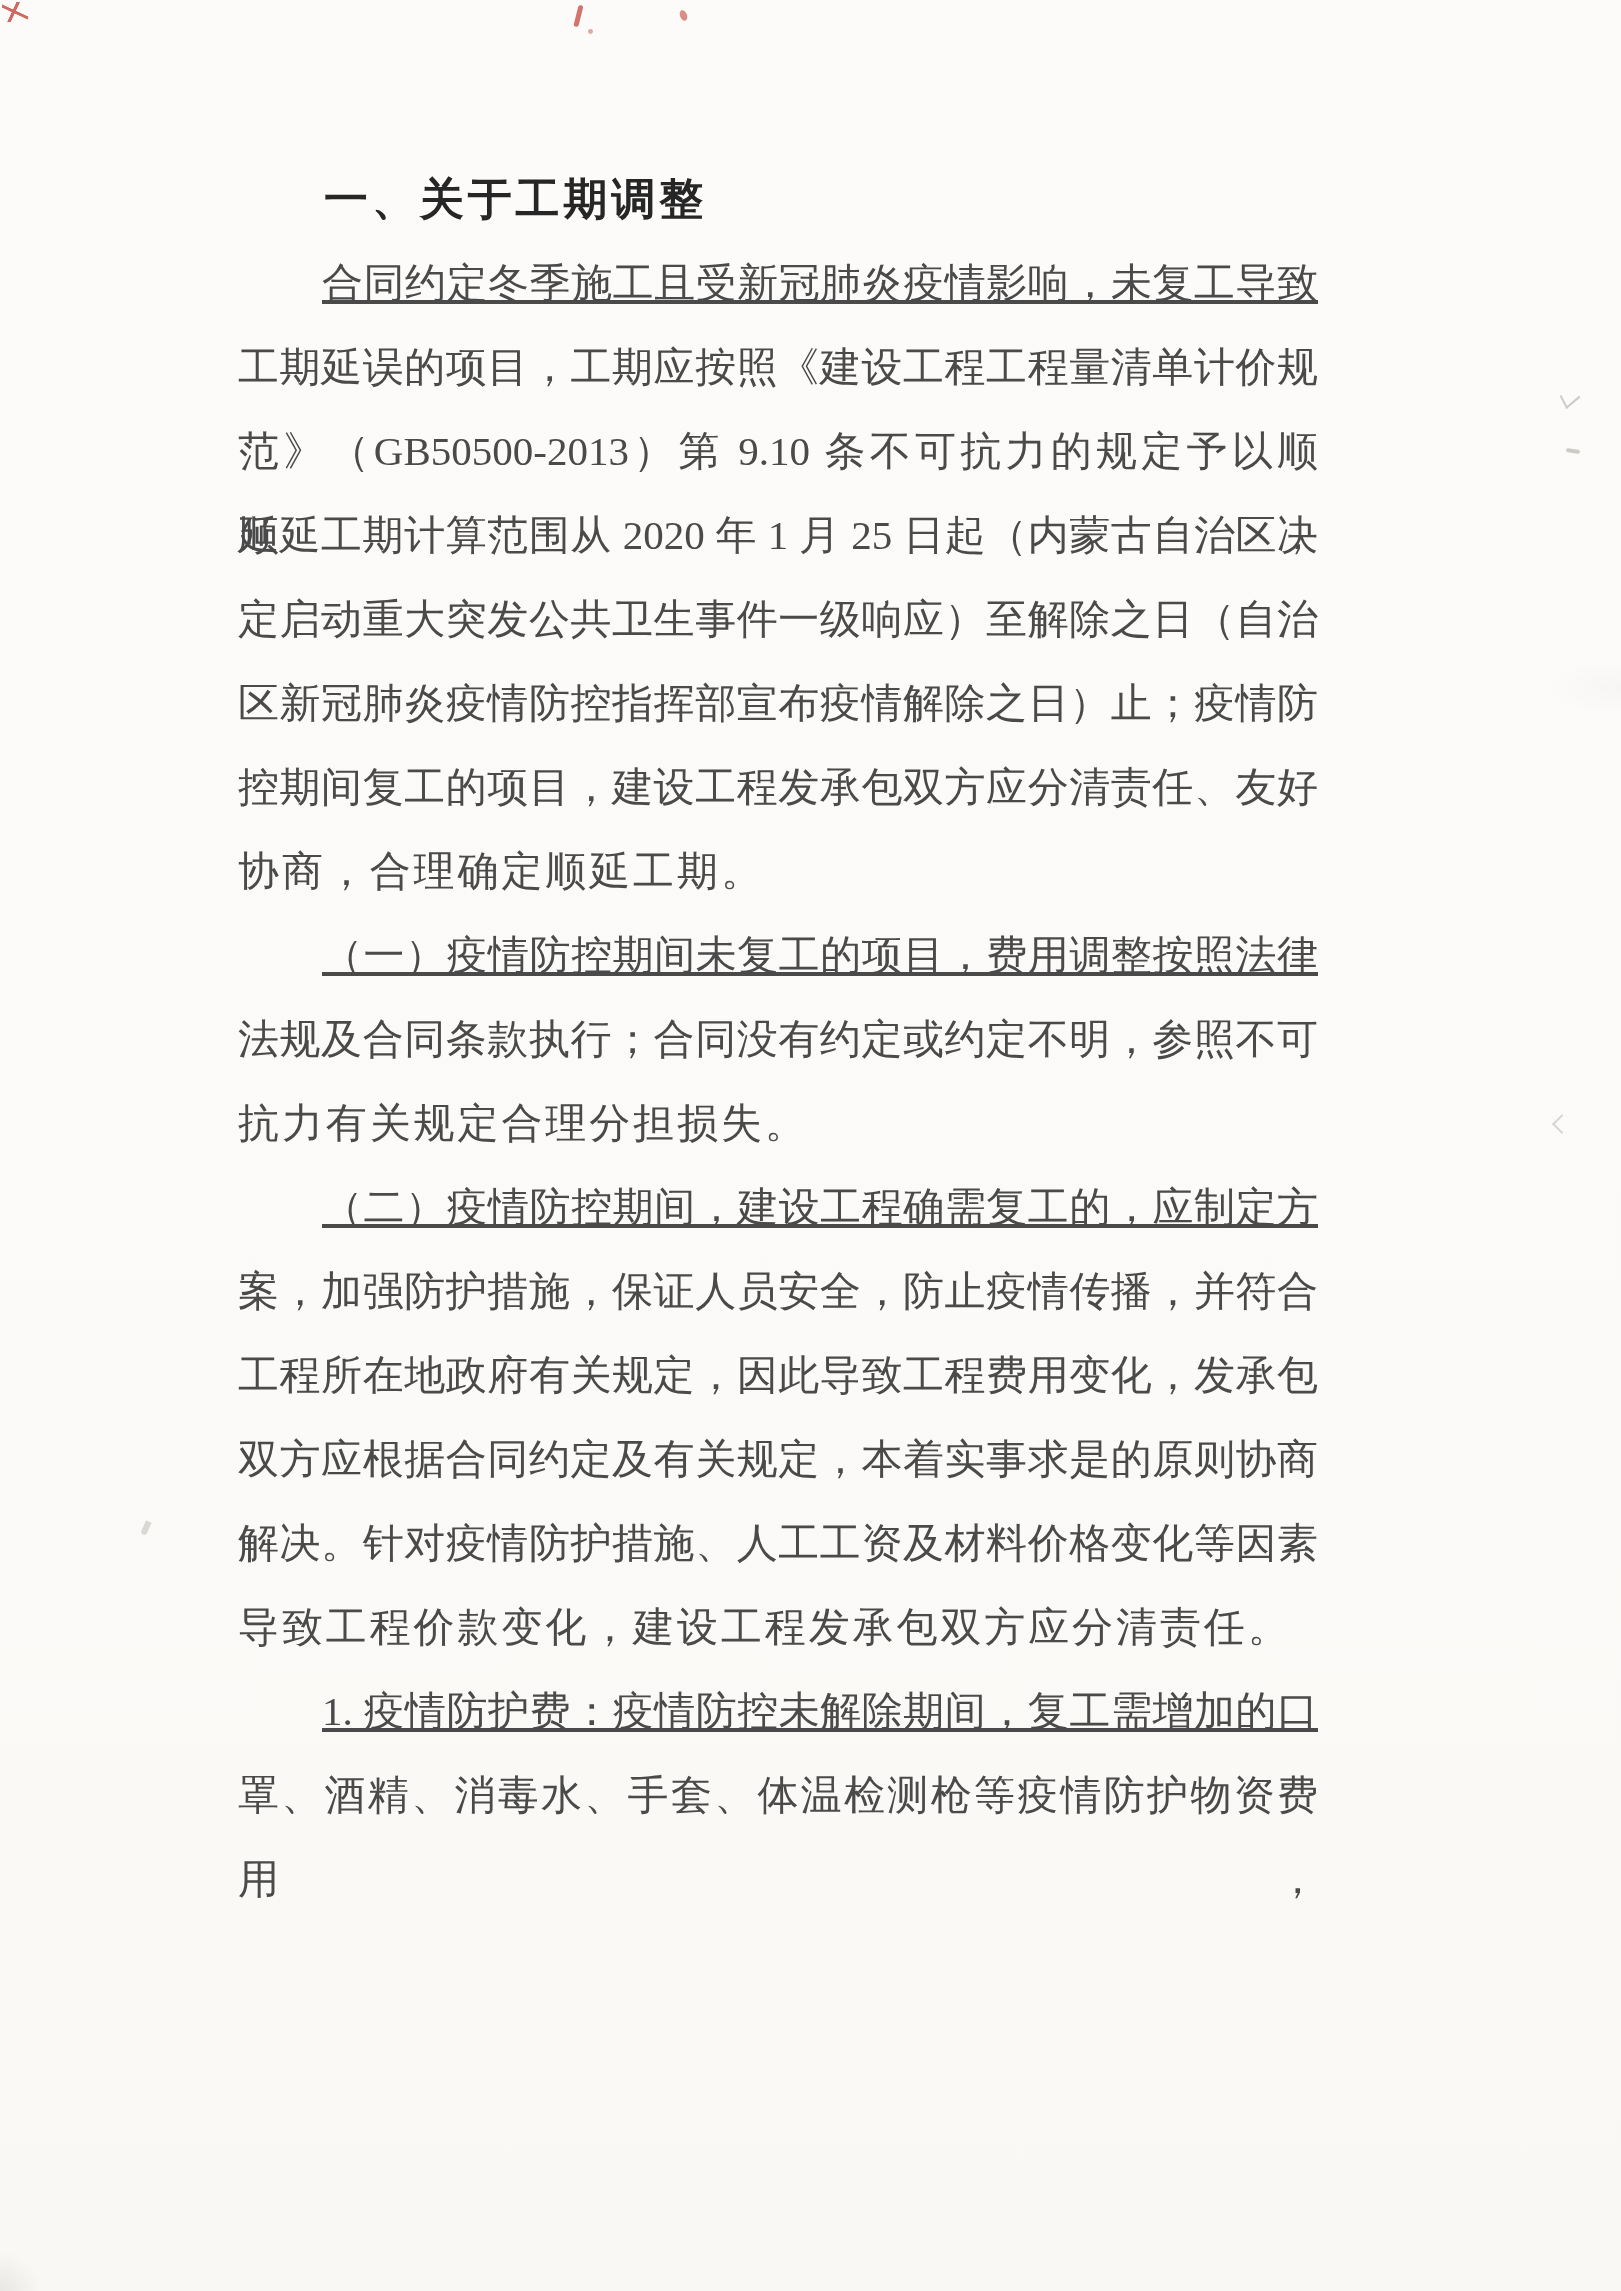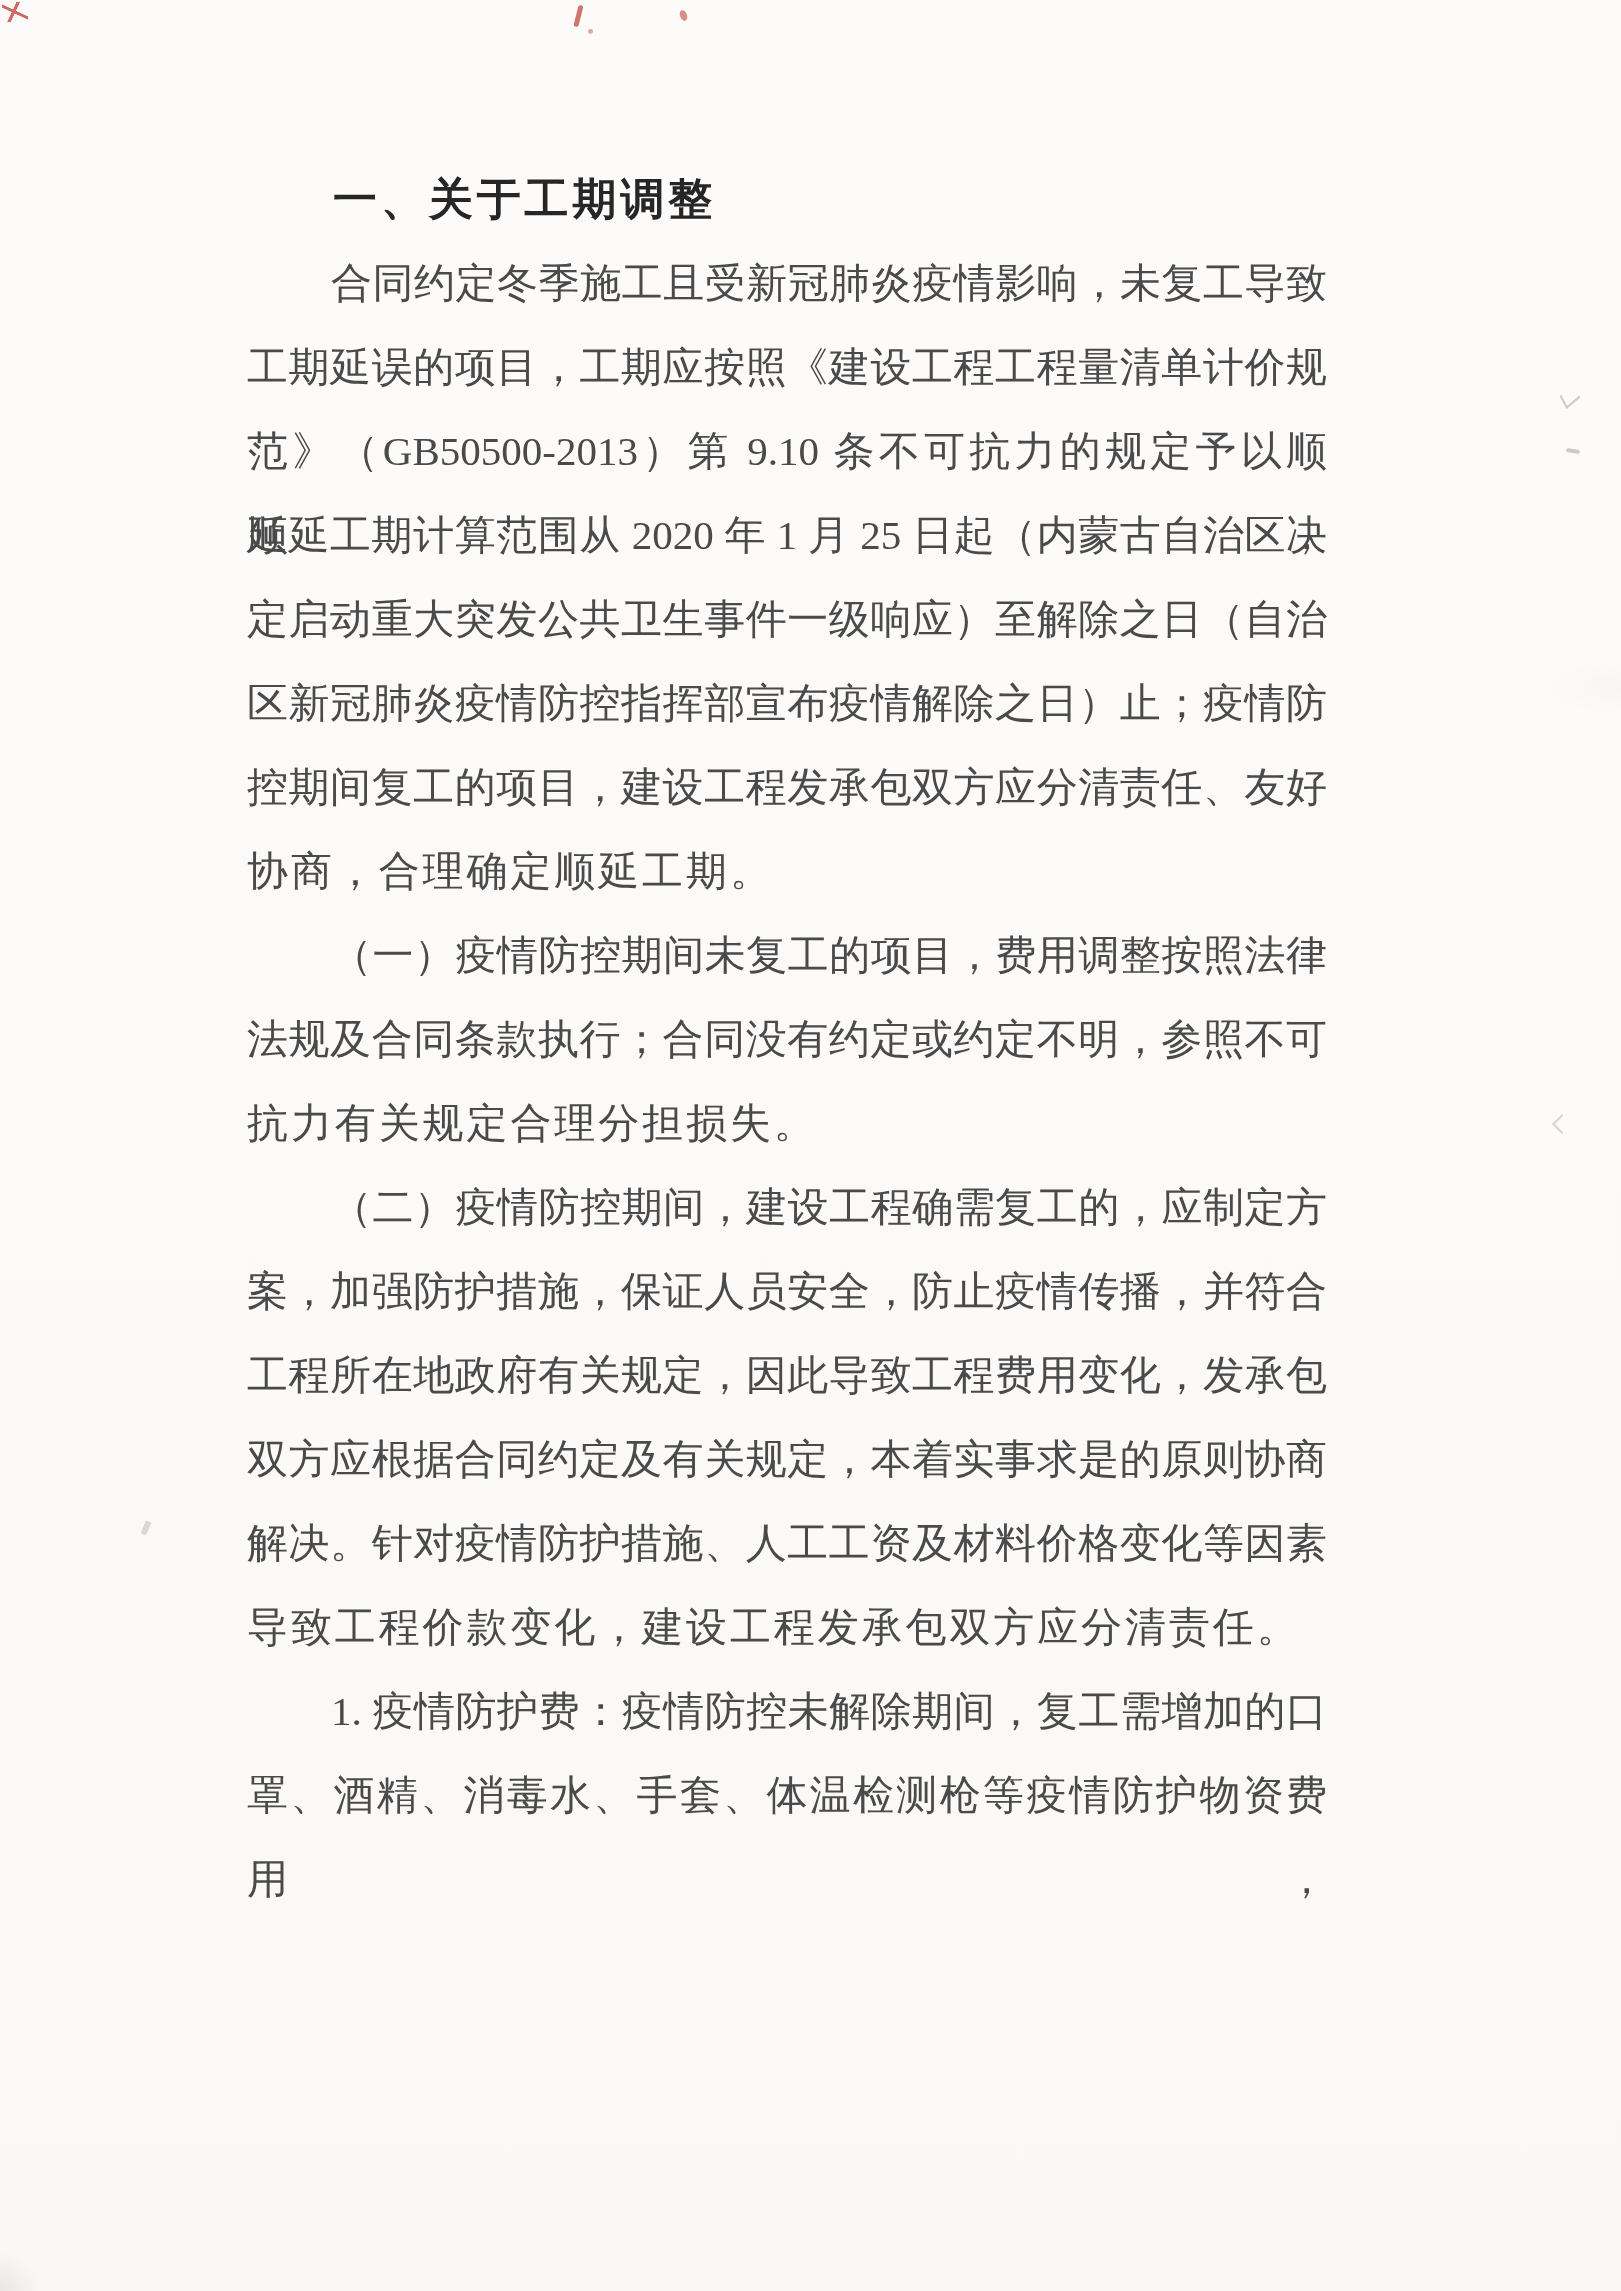--- a/index.html
+++ b/index.html
@@ -12,21 +12,21 @@
     position: relative;
     width: 1621px; height: 2292px;
     overflow: hidden;
     background:
       radial-gradient(59px 59px at 0 2292px, rgba(0,0,0,0.07), rgba(0,0,0,0) 70%),
       radial-gradient(118px 39px at 100% 30%, rgba(0,0,0,0.02), rgba(0,0,0,0) 70%),
       linear-gradient(#fcfbf9 0%, #fbfaf8 60%, #f9f8f5 100%);
   }
   .content {
     position: absolute;
-    left: 247px; top: 157px;
+    left: 238px; top: 157px;
     width: 1080px;
   }
   .row {
     height: 84px;
     line-height: 84px;
     margin: 0;
   }
   .heading {
     font-family: "Liberation Sans", "DejaVu Sans", sans-serif;
     font-size: 44px;
@@ -38,21 +38,21 @@
   }
   .line {
     font-family: "Liberation Serif", "DejaVu Serif", serif;
     font-size: 41px;
     color: #4a4a4a;
     text-align: justify;
     text-align-last: justify;
     -moz-text-align-last: justify;
     text-justify: inter-character;
   }
-  .line.first { text-indent: 84px; }
+  .line.first { text-indent: 84px; text-decoration: underline; }
   .line.last  { text-align-last: left; letter-spacing: 2.9px; }
 
   
   .artifact { position: absolute; pointer-events: none; }
   .red-squiggle-a {
     left: 2px; top: 2px; width: 25.5px; height: 19.6px;
     background:
       linear-gradient(115deg, rgba(0,0,0,0) 40%, var(--red) 42%, var(--red) 50%, rgba(0,0,0,0) 52%),
       linear-gradient(25deg, rgba(0,0,0,0) 44%, var(--red) 46%, var(--red) 54%, rgba(0,0,0,0) 56%);
     opacity: .8;

